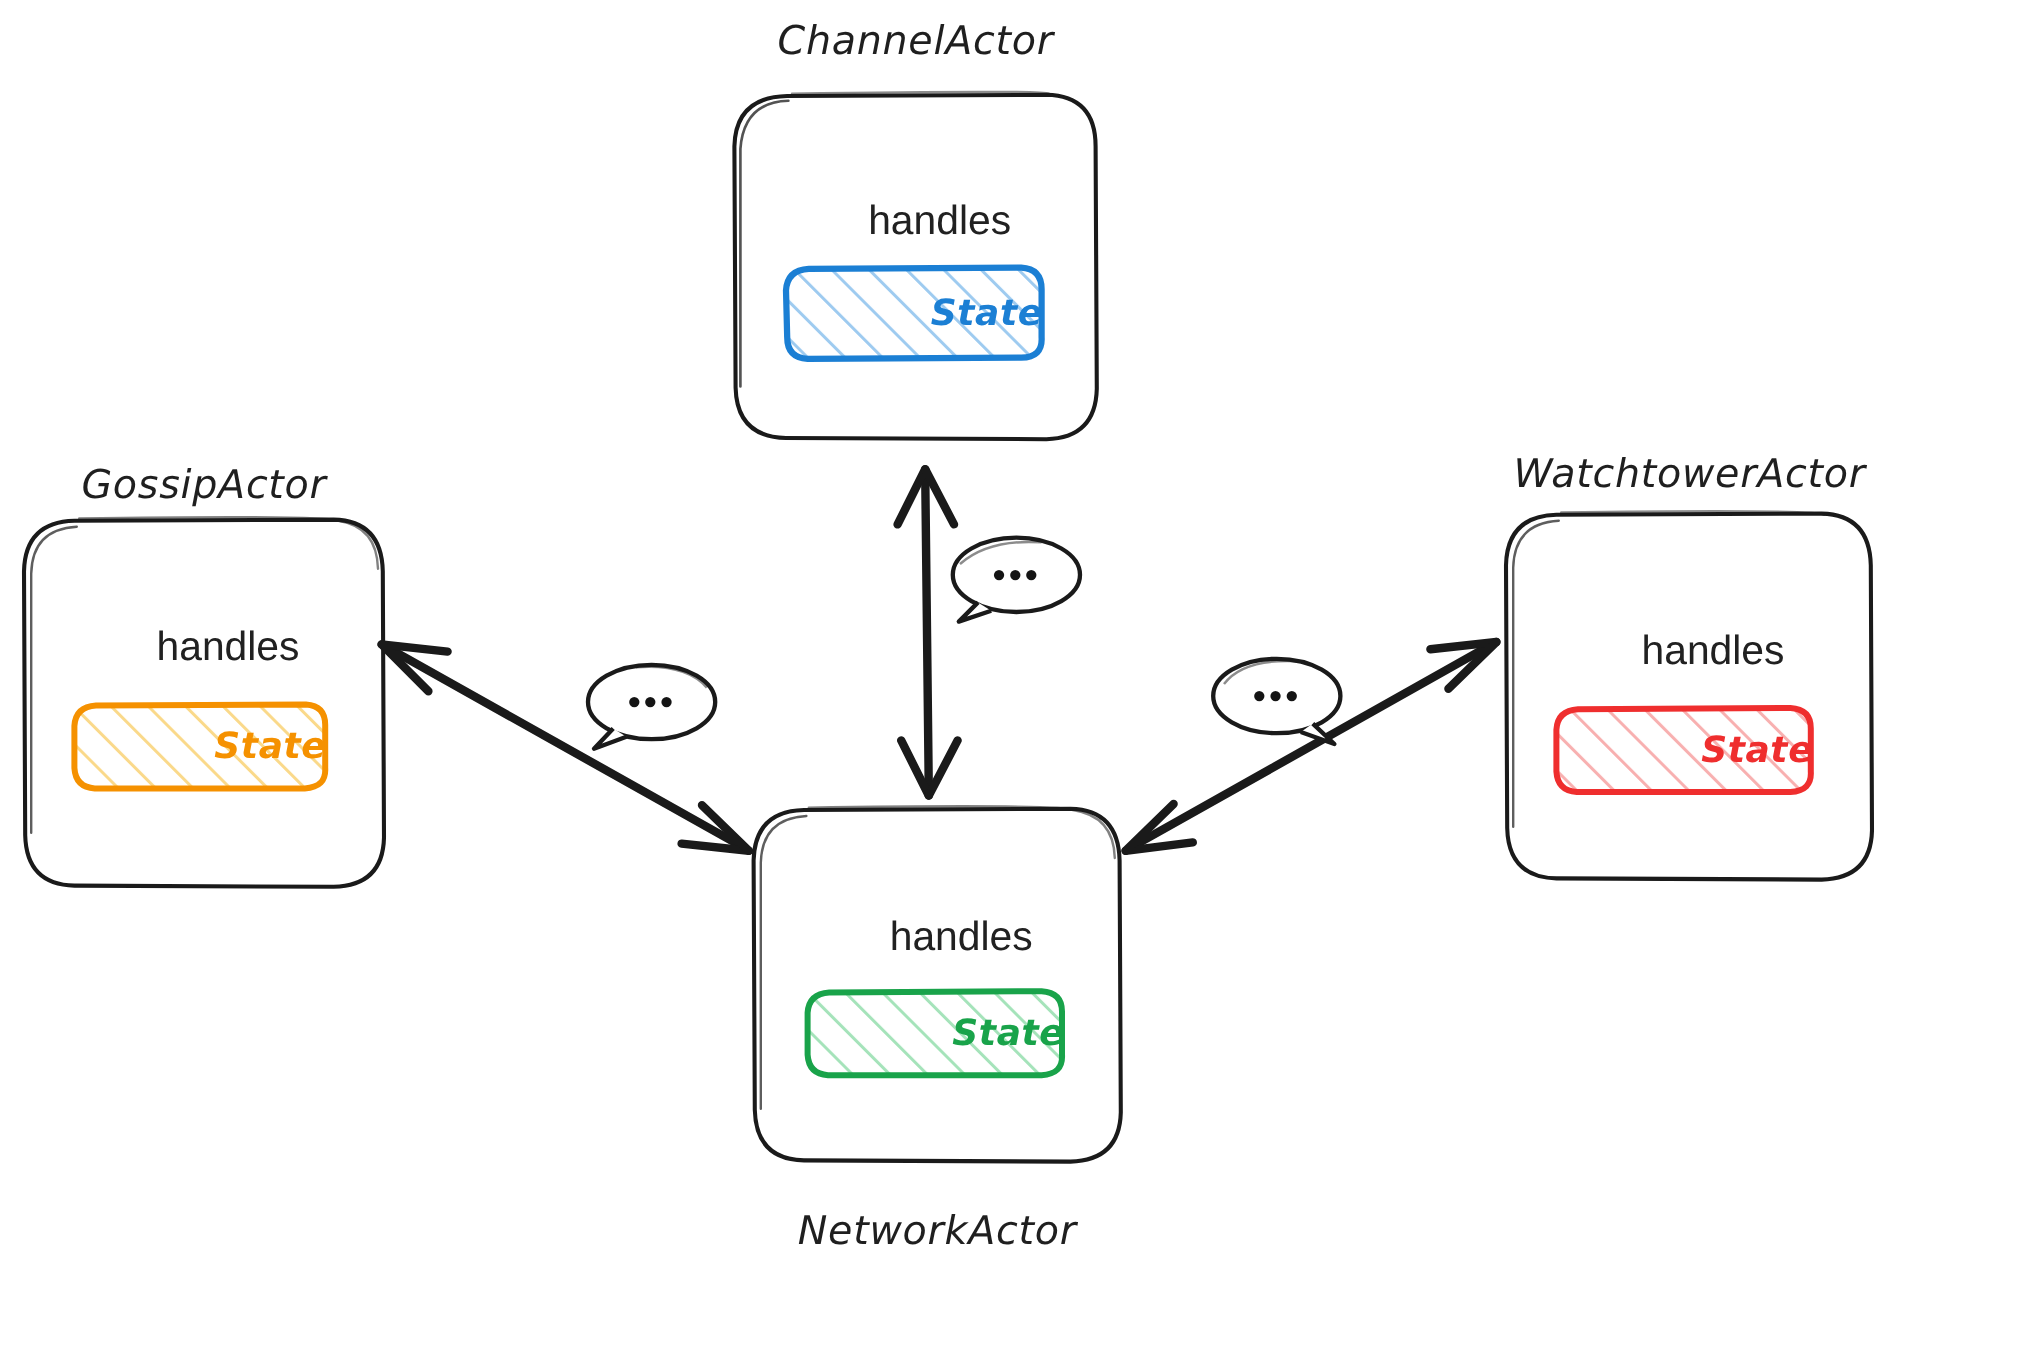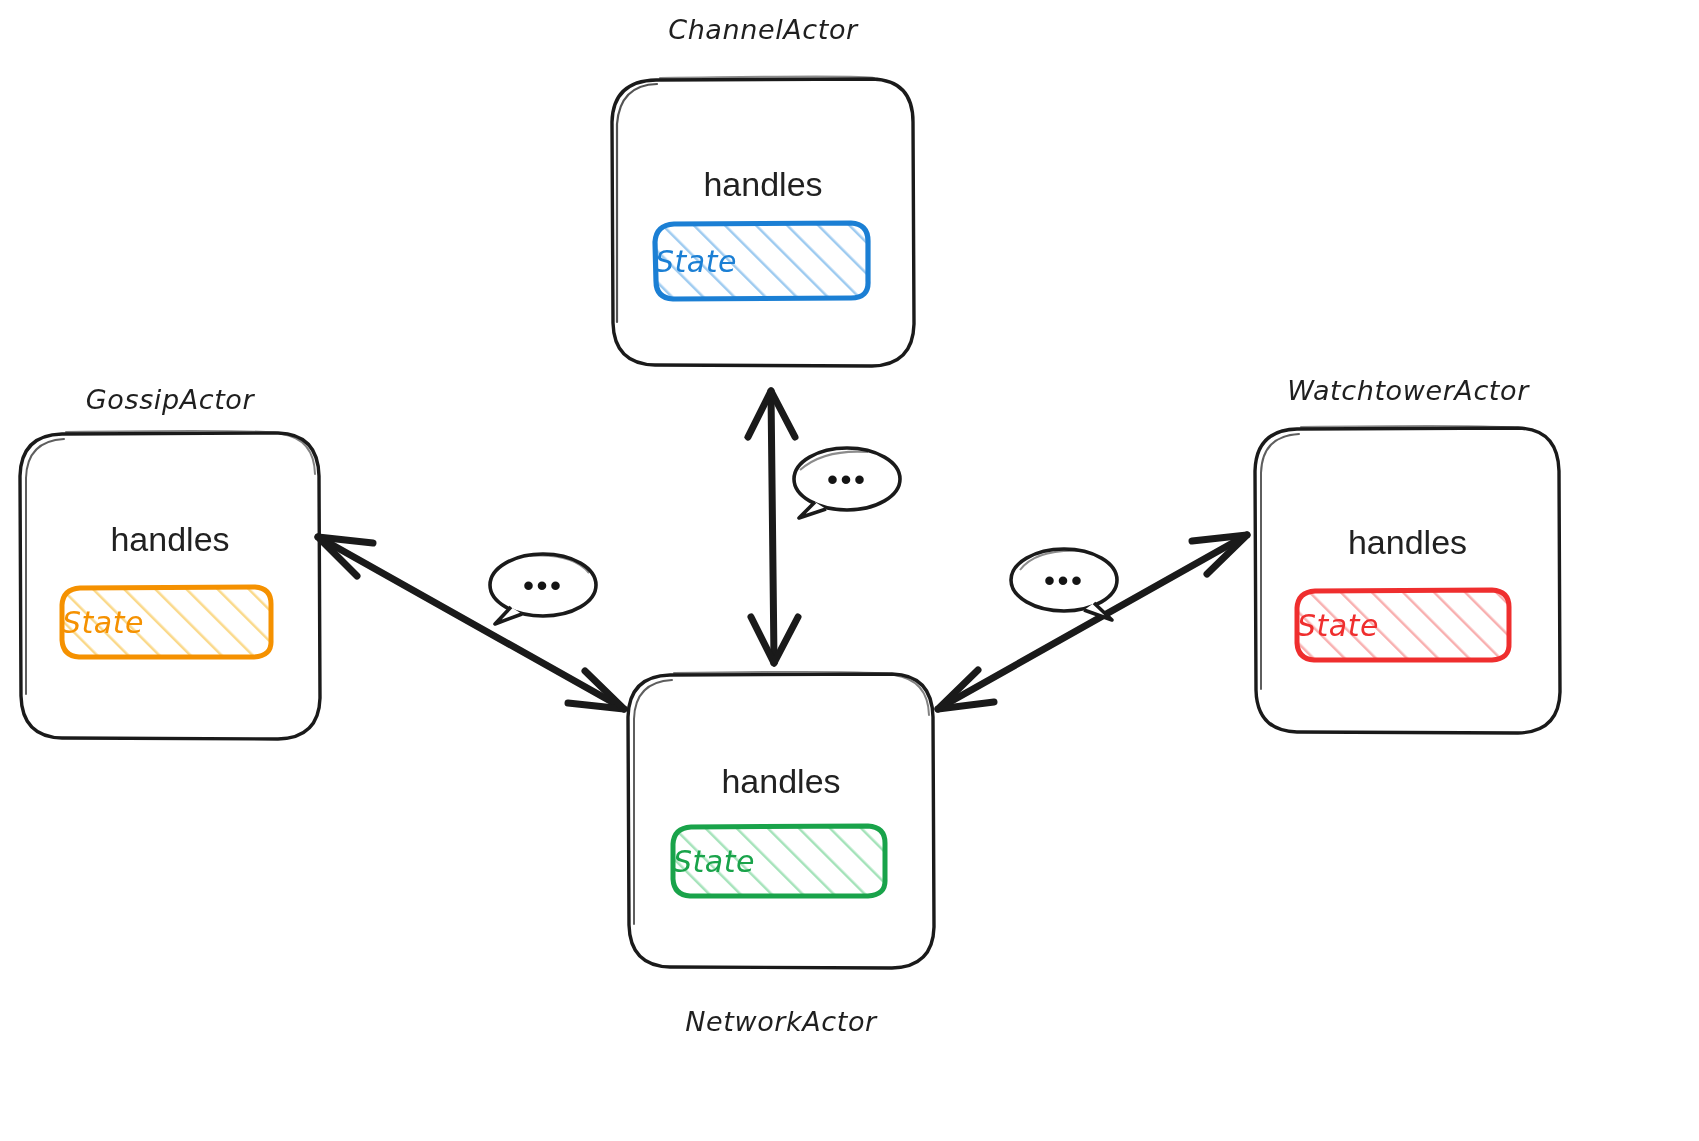--- a/index.html
+++ b/index.html
@@ -22,44 +22,45 @@
   #sketch {
     position: absolute;
     left: 0;
     top: 0;
     width: 1699px;
     height: 1141px;
   }
   .actor-title {
     position: absolute;
     font-family: "DejaVu Sans", sans-serif;
-    font-size: 27px;
+    font-size: 33px;
     font-style: italic;
     font-weight: 500;
     color: #1f1f1f;
     letter-spacing: 0.6px;
     white-space: nowrap;
     text-align: center;
   }
   .handles-label {
     position: absolute;
     font-family: "Liberation Sans", sans-serif;
     font-size: 34px;
     color: #212121;
     white-space: nowrap;
     text-align: center;
+    padding-left: 20px;
   }
   .state-label {
     position: absolute;
     font-family: "DejaVu Sans", sans-serif;
     font-size: 30px;
     font-style: italic;
-    font-weight: 400;
+    font-weight: 700;
     white-space: nowrap;
-    text-align: left;
+    text-align: right;
     letter-spacing: 0.5px;
   }
   .bubble-dots {
     position: absolute;
     font-family: "Liberation Sans", sans-serif;
     font-size: 30px;
     font-weight: 700;
     color: #141414;
     letter-spacing: 3px;
     white-space: nowrap;

